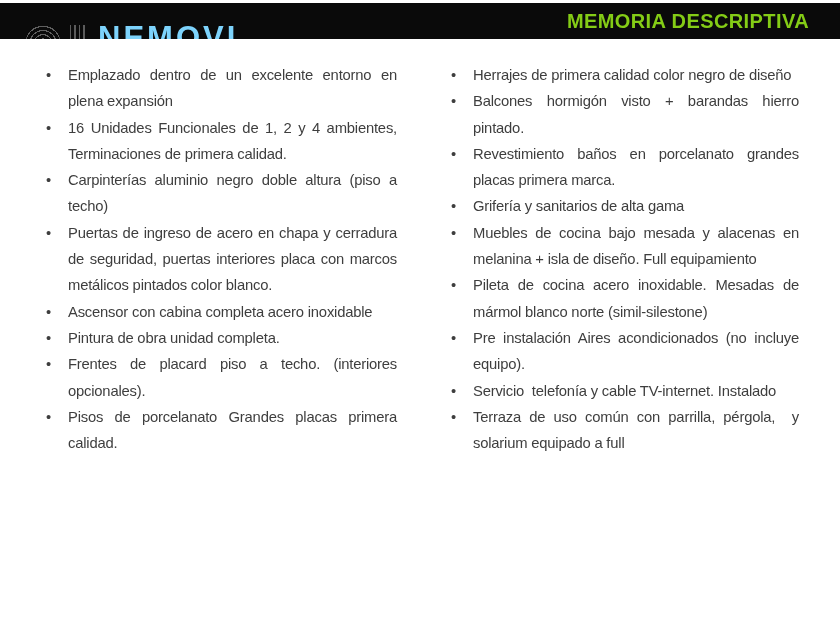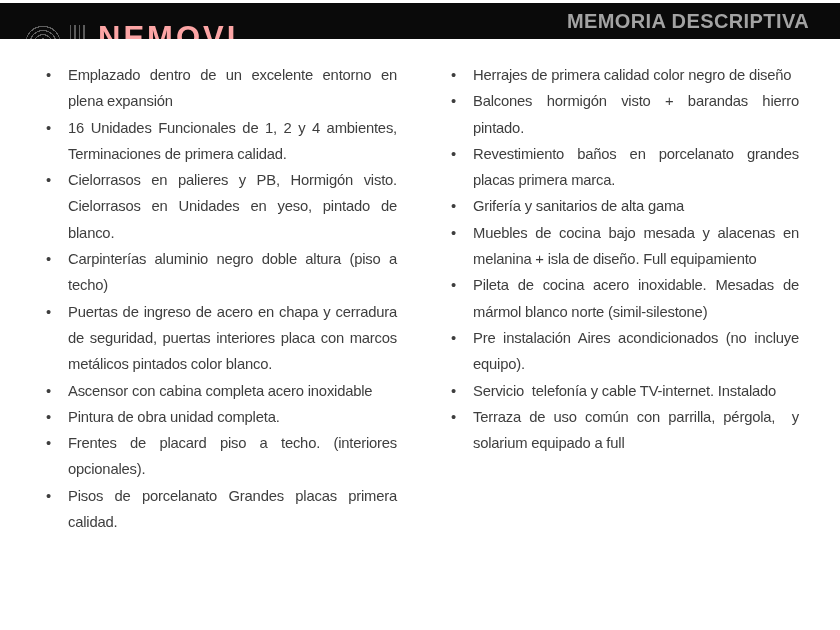--- a/index.html
+++ b/index.html
@@ -38,29 +38,29 @@
     background: repeating-linear-gradient(90deg,
       #5c5c5c 0 1.4px, transparent 1.4px 4.4px);
     flex: 0 0 auto;
   }
   .logo-word {
     font-size: 31px;
     font-weight: bold;
     letter-spacing: 3px;
     line-height: 1;
     margin-top: -2px;
-    color: #fca5a5;
+    color: #7dd3fc;
     white-space: nowrap;
   }
   .bar-title {
     position: absolute;
     right: 31px;
     top: 50%;
     transform: translateY(-50%);
-    color: #a3a3a3;
+    color: #84cc16;
     font-size: 20px;
     font-weight: bold;
     letter-spacing: 0.4px;
     white-space: nowrap;
   }
   
   .content {
     display: flex;
     padding: 23px 8px 0 42px;
     gap: 50px;
@@ -96,21 +96,20 @@
     <div class="logo-stripes"></div>
     <div class="logo-word">NEMOVL</div>
   </div>
   <div class="bar-title">MEMORIA DESCRIPTIVA</div>
 </div>
 
 <div class="content">
   <ul class="spec-col left">
     <li>Emplazado dentro de un excelente entorno en plena expansión</li>
     <li>16 Unidades Funcionales de 1, 2 y 4 ambientes, Terminaciones de primera calidad.</li>
-    <li>Cielorrasos en palieres y PB, Hormigón visto. Cielorrasos en Unidades en yeso, pintado de blanco.</li>
     <li>Carpinterías aluminio negro doble altura (piso a techo)</li>
     <li>Puertas de ingreso de acero en chapa y cerradura de seguridad, puertas interiores placa con marcos metálicos pintados color blanco.</li>
     <li>Ascensor con cabina completa acero inoxidable</li>
     <li>Pintura de obra unidad completa.</li>
     <li>Frentes de placard piso a techo. (interiores opcionales).</li>
     <li>Pisos de porcelanato Grandes placas primera calidad.</li>
   </ul>
   <ul class="spec-col right">
     <li>Herrajes de primera calidad color negro de diseño</li>
     <li>Balcones hormigón visto + barandas hierro pintado.</li>

